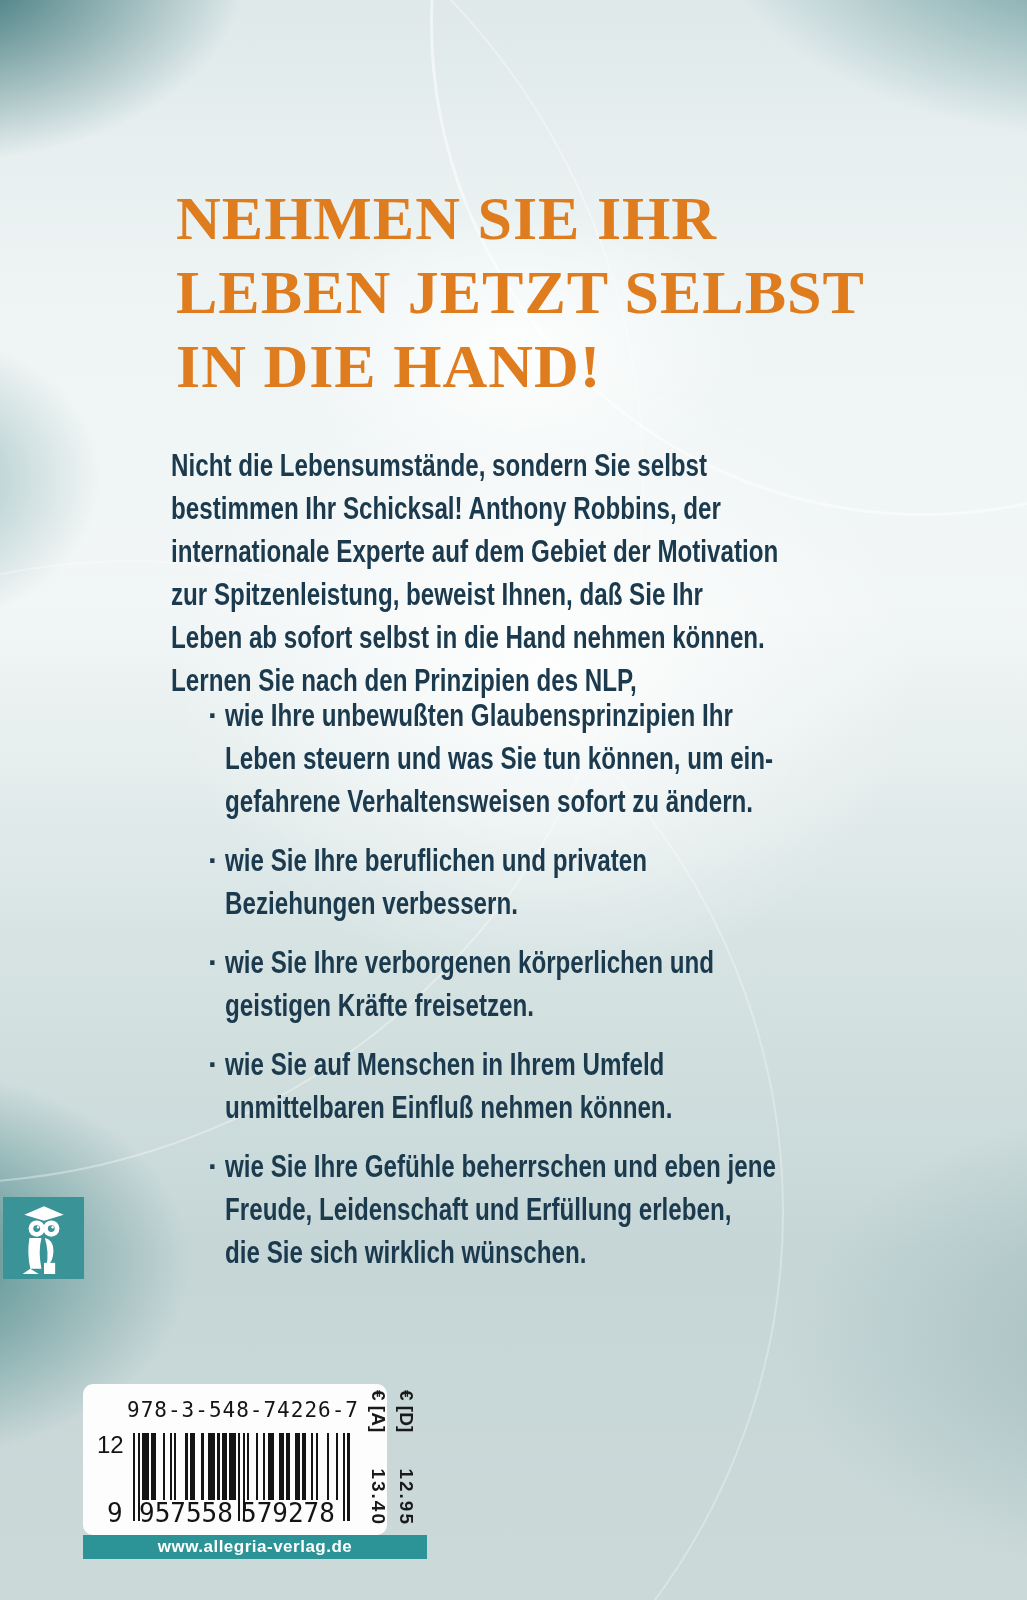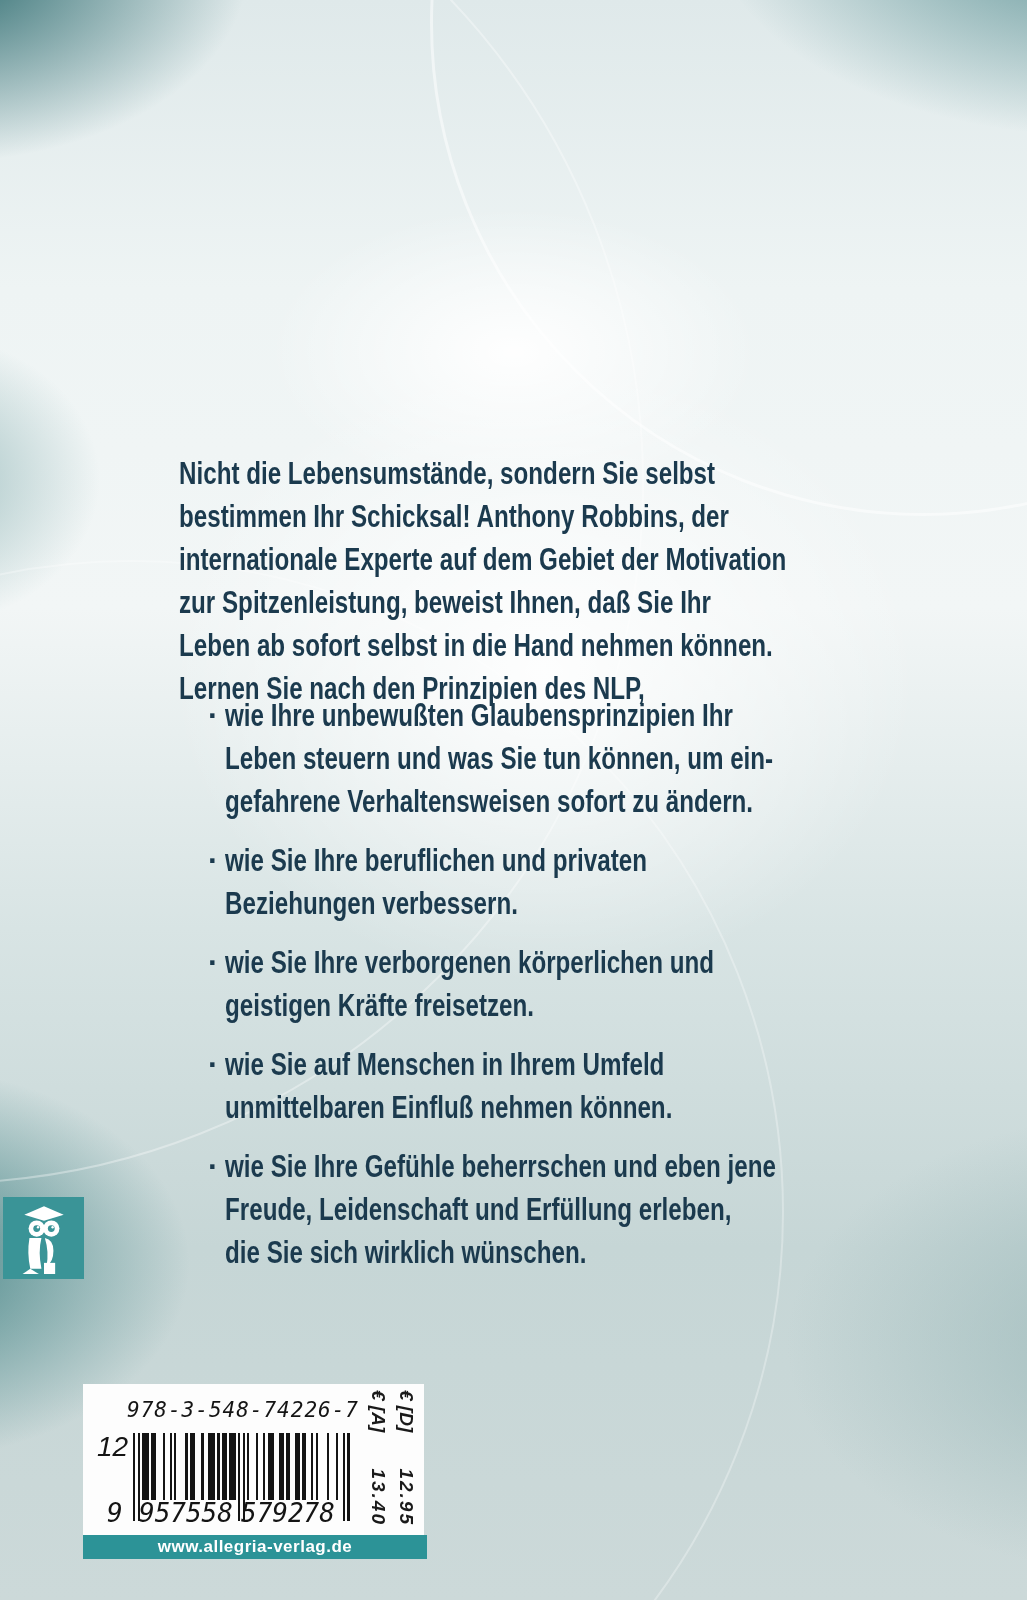--- a/index.html
+++ b/index.html
@@ -20,48 +20,48 @@
   .arc1{width:980px;height:980px;left:430px;top:-470px;border:3px solid rgba(255,255,255,.5);}
   .arc2{width:1400px;height:1400px;left:-760px;top:-220px;border:2px solid rgba(255,255,255,.35);}
   .arc3{width:1300px;height:1300px;left:-520px;top:560px;border:2px solid rgba(255,255,255,.3);}
 
   .headline{
     position:absolute; left:176px; top:181px; margin:0;
     font-family:"Liberation Serif","DejaVu Serif",serif;
     font-weight:bold; font-size:62px; line-height:74px; letter-spacing:1px;
     color:#df7c1e; white-space:pre-line;
   }
-  .intro{position:absolute; left:163px; top:436px; margin:16px;}
+  .intro{position:absolute; left:163px; top:436px; margin:8px;}
   .tx{
     display:inline-block; transform:scaleX(0.78); transform-origin:0 0;
     font-size:31px; line-height:43px; font-weight:bold; color:#1b3a4e;
     white-space:pre-line;
   }
   .bullets{position:absolute; left:163px; top:694px; margin:0; padding:0; list-style:none;}
   .bullets li{position:relative; padding-left:62px; margin:0 0 16px 0;}
   .bullets .mk{
     position:absolute; left:45px; top:0;
     font-size:31px; line-height:43px; font-weight:bold; color:#1b3a4e;
   }
   .logo-box{
     position:absolute; left:3px; top:1197px; width:81px; height:82px;
     background:#3a9497; display:flex; align-items:center; justify-content:center;
   }
   .barcode-panel{
-    position:absolute; left:83px; top:1384px; width:341px; height:151px;
-    background:#fdfdfd; border-radius:0;font-style:italic;
+    position:absolute; left:83px; top:1384px; width:304px; height:151px;
+    background:#fdfdfd; border-radius:10px;
   }
   .isbn{
     position:absolute; left:40px; top:14px; width:240px; text-align:center;
     font-family:"DejaVu Sans Mono","Liberation Mono",monospace;
     font-size:21px; letter-spacing:1px; color:#141414;
   }
   .edition{
     position:absolute; left:14px; top:47px;
-    font-size:28px; color:#141414; font-weight:500;
+    font-size:24px; color:#141414; font-weight:500;
   }
   .bars{position:absolute; left:50px; top:49px; display:flex; align-items:flex-start;}
   .bar{width:2.285px; height:67px; flex:none;}
   .bar.on{background:#141414;}
   .bar.tall{height:88px;}
   .ean-digit{
     position:absolute; top:114px;
     font-family:"DejaVu Sans Mono","Liberation Mono",monospace;
     font-size:26px; color:#141414;
   }
@@ -82,20 +82,23 @@
   .webbar span{color:#ffffff; font-size:17px; font-weight:600; letter-spacing:.5px;text-align:right;}
 </style>
 </head>
 <body>
 
 <div class="cover">
   <div class="arc arc1"></div>
   <div class="arc arc2"></div>
   <div class="arc arc3"></div>
 
+  <h1 class="headline">NEHMEN SIE IHR
+LEBEN JETZT SELBST
+IN DIE HAND!</h1>
 
   <p class="intro"><span class="tx">Nicht die Lebensumstände, sondern Sie selbst
 bestimmen Ihr Schicksal! Anthony Robbins, der
 internationale Experte auf dem Gebiet der Motivation
 zur Spitzenleistung, beweist Ihnen, daß Sie Ihr
 Leben ab sofort selbst in die Hand nehmen können.
 Lernen Sie nach den Prinzipien des NLP,</span></p>
 
   <ul class="bullets">
     <li><span class="mk">·</span><span class="tx">wie Ihre unbewußten Glaubensprinzipien Ihr

